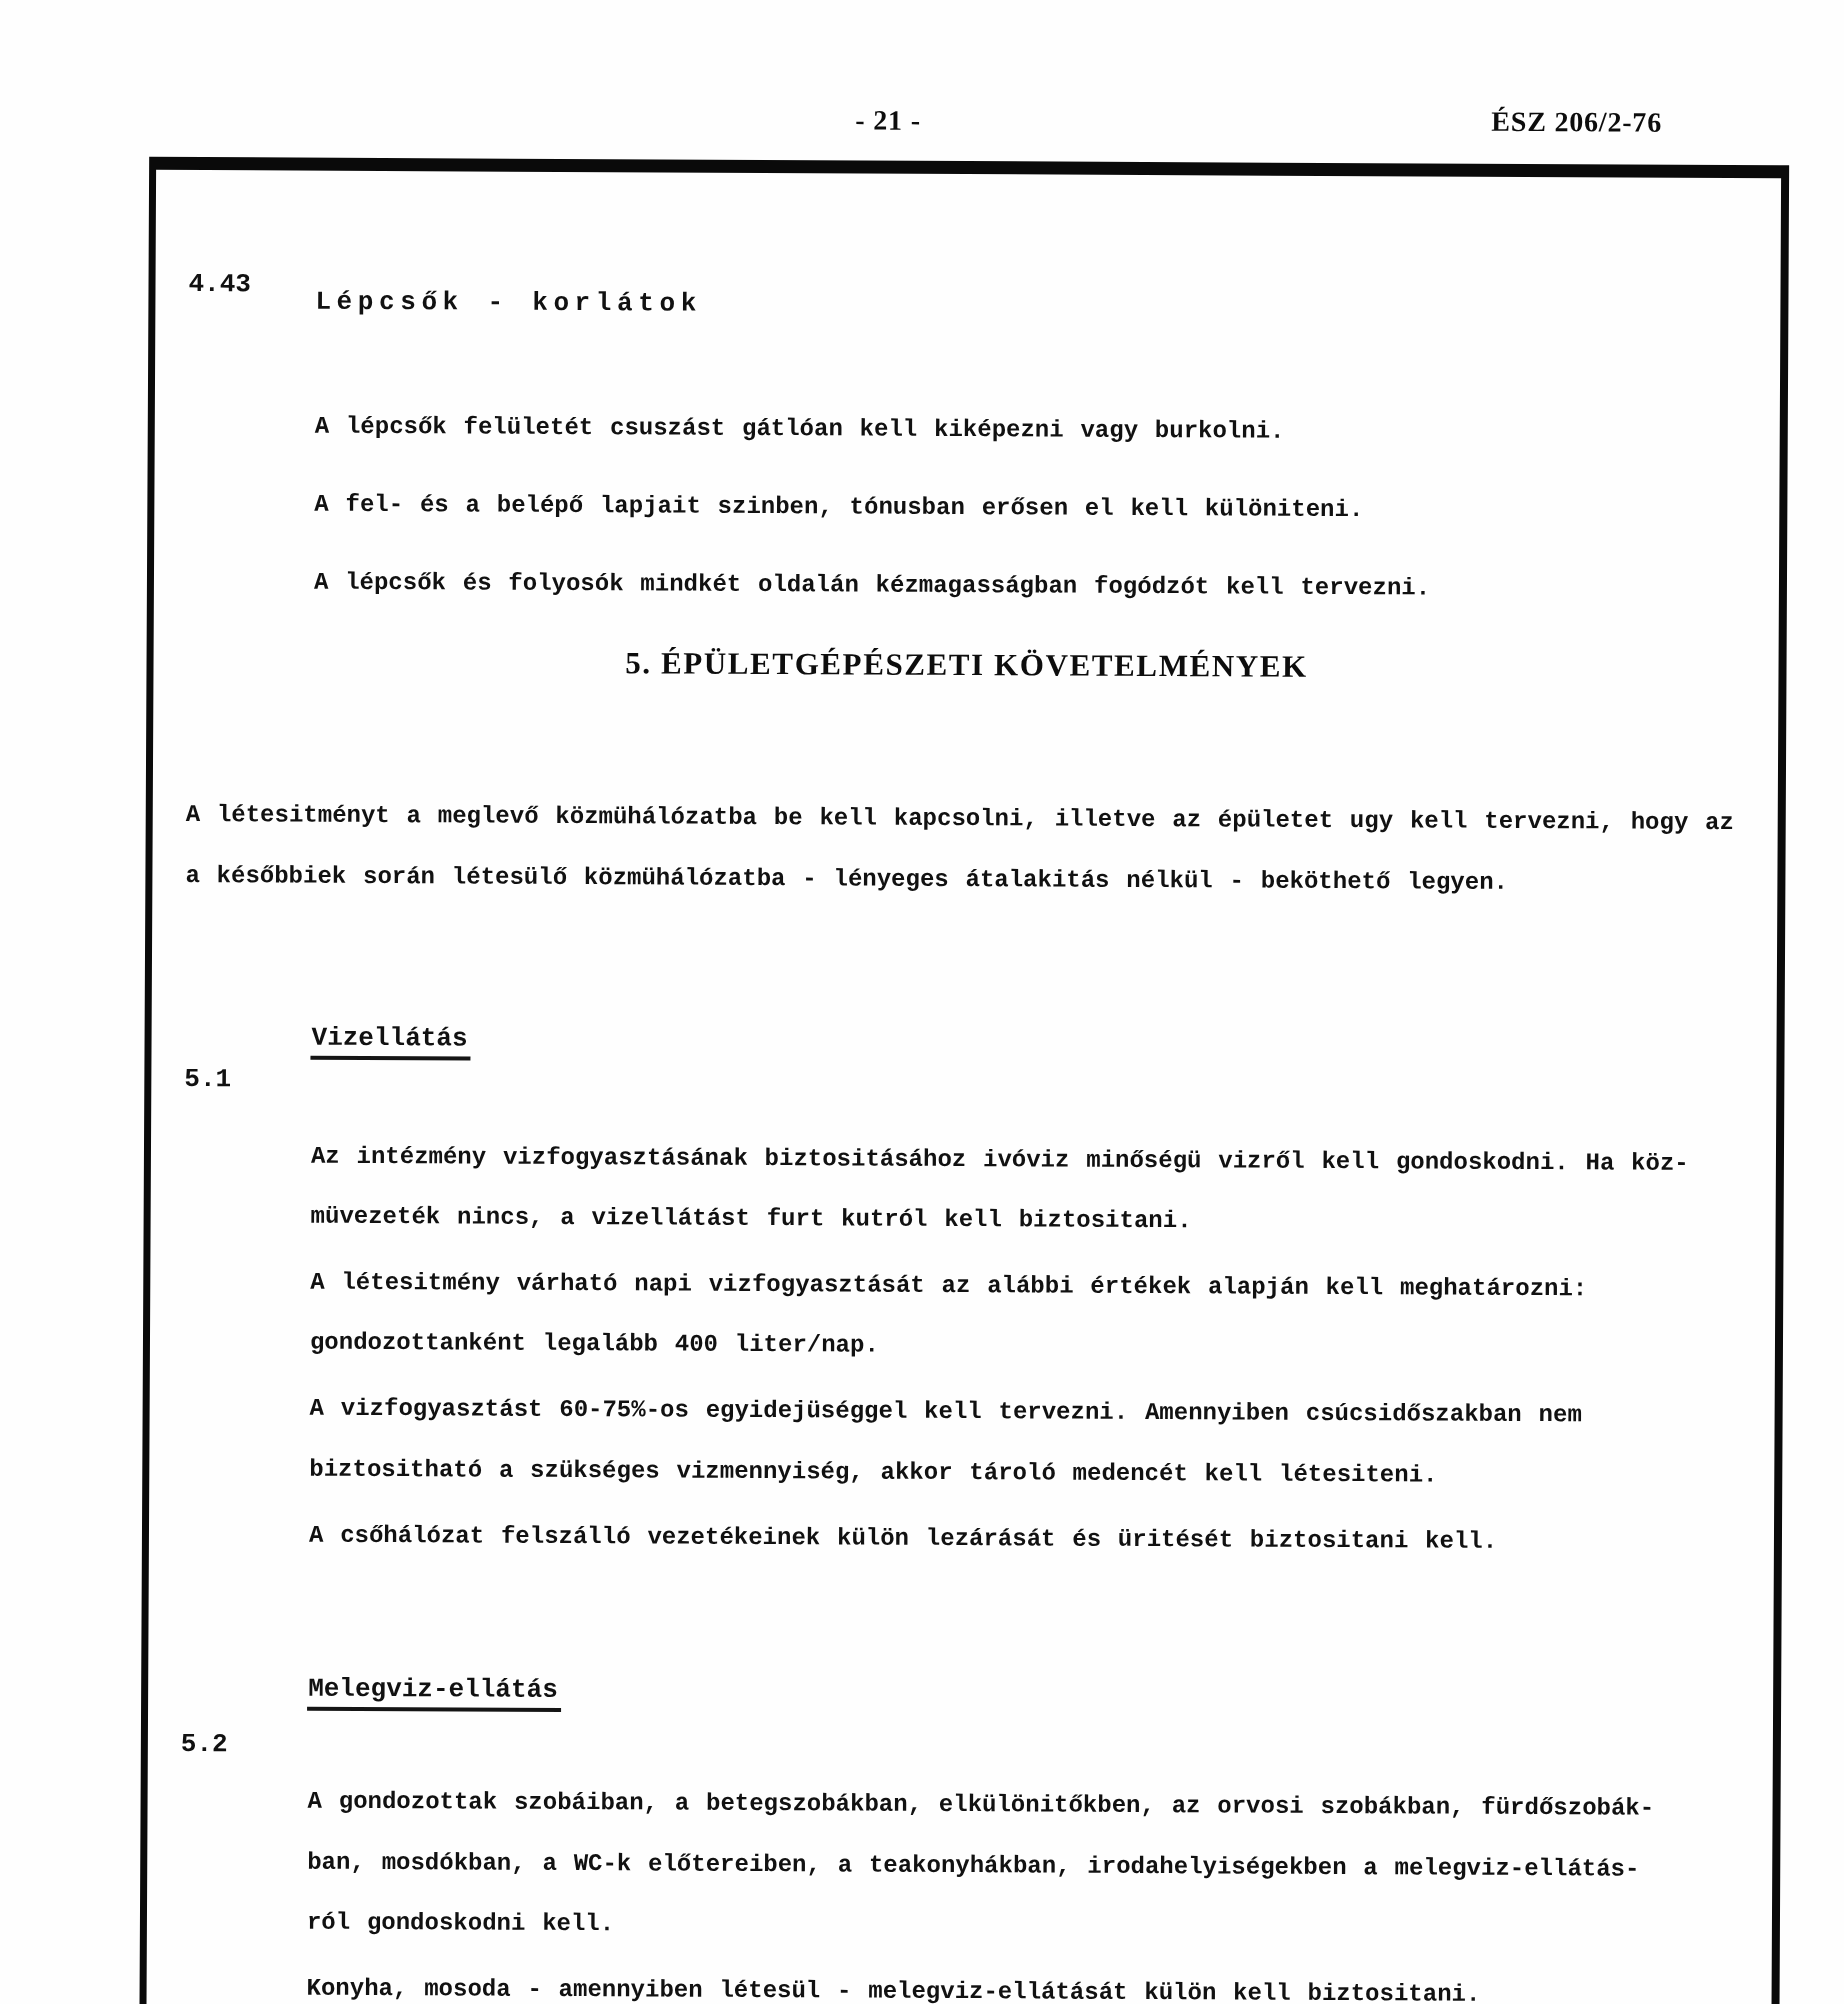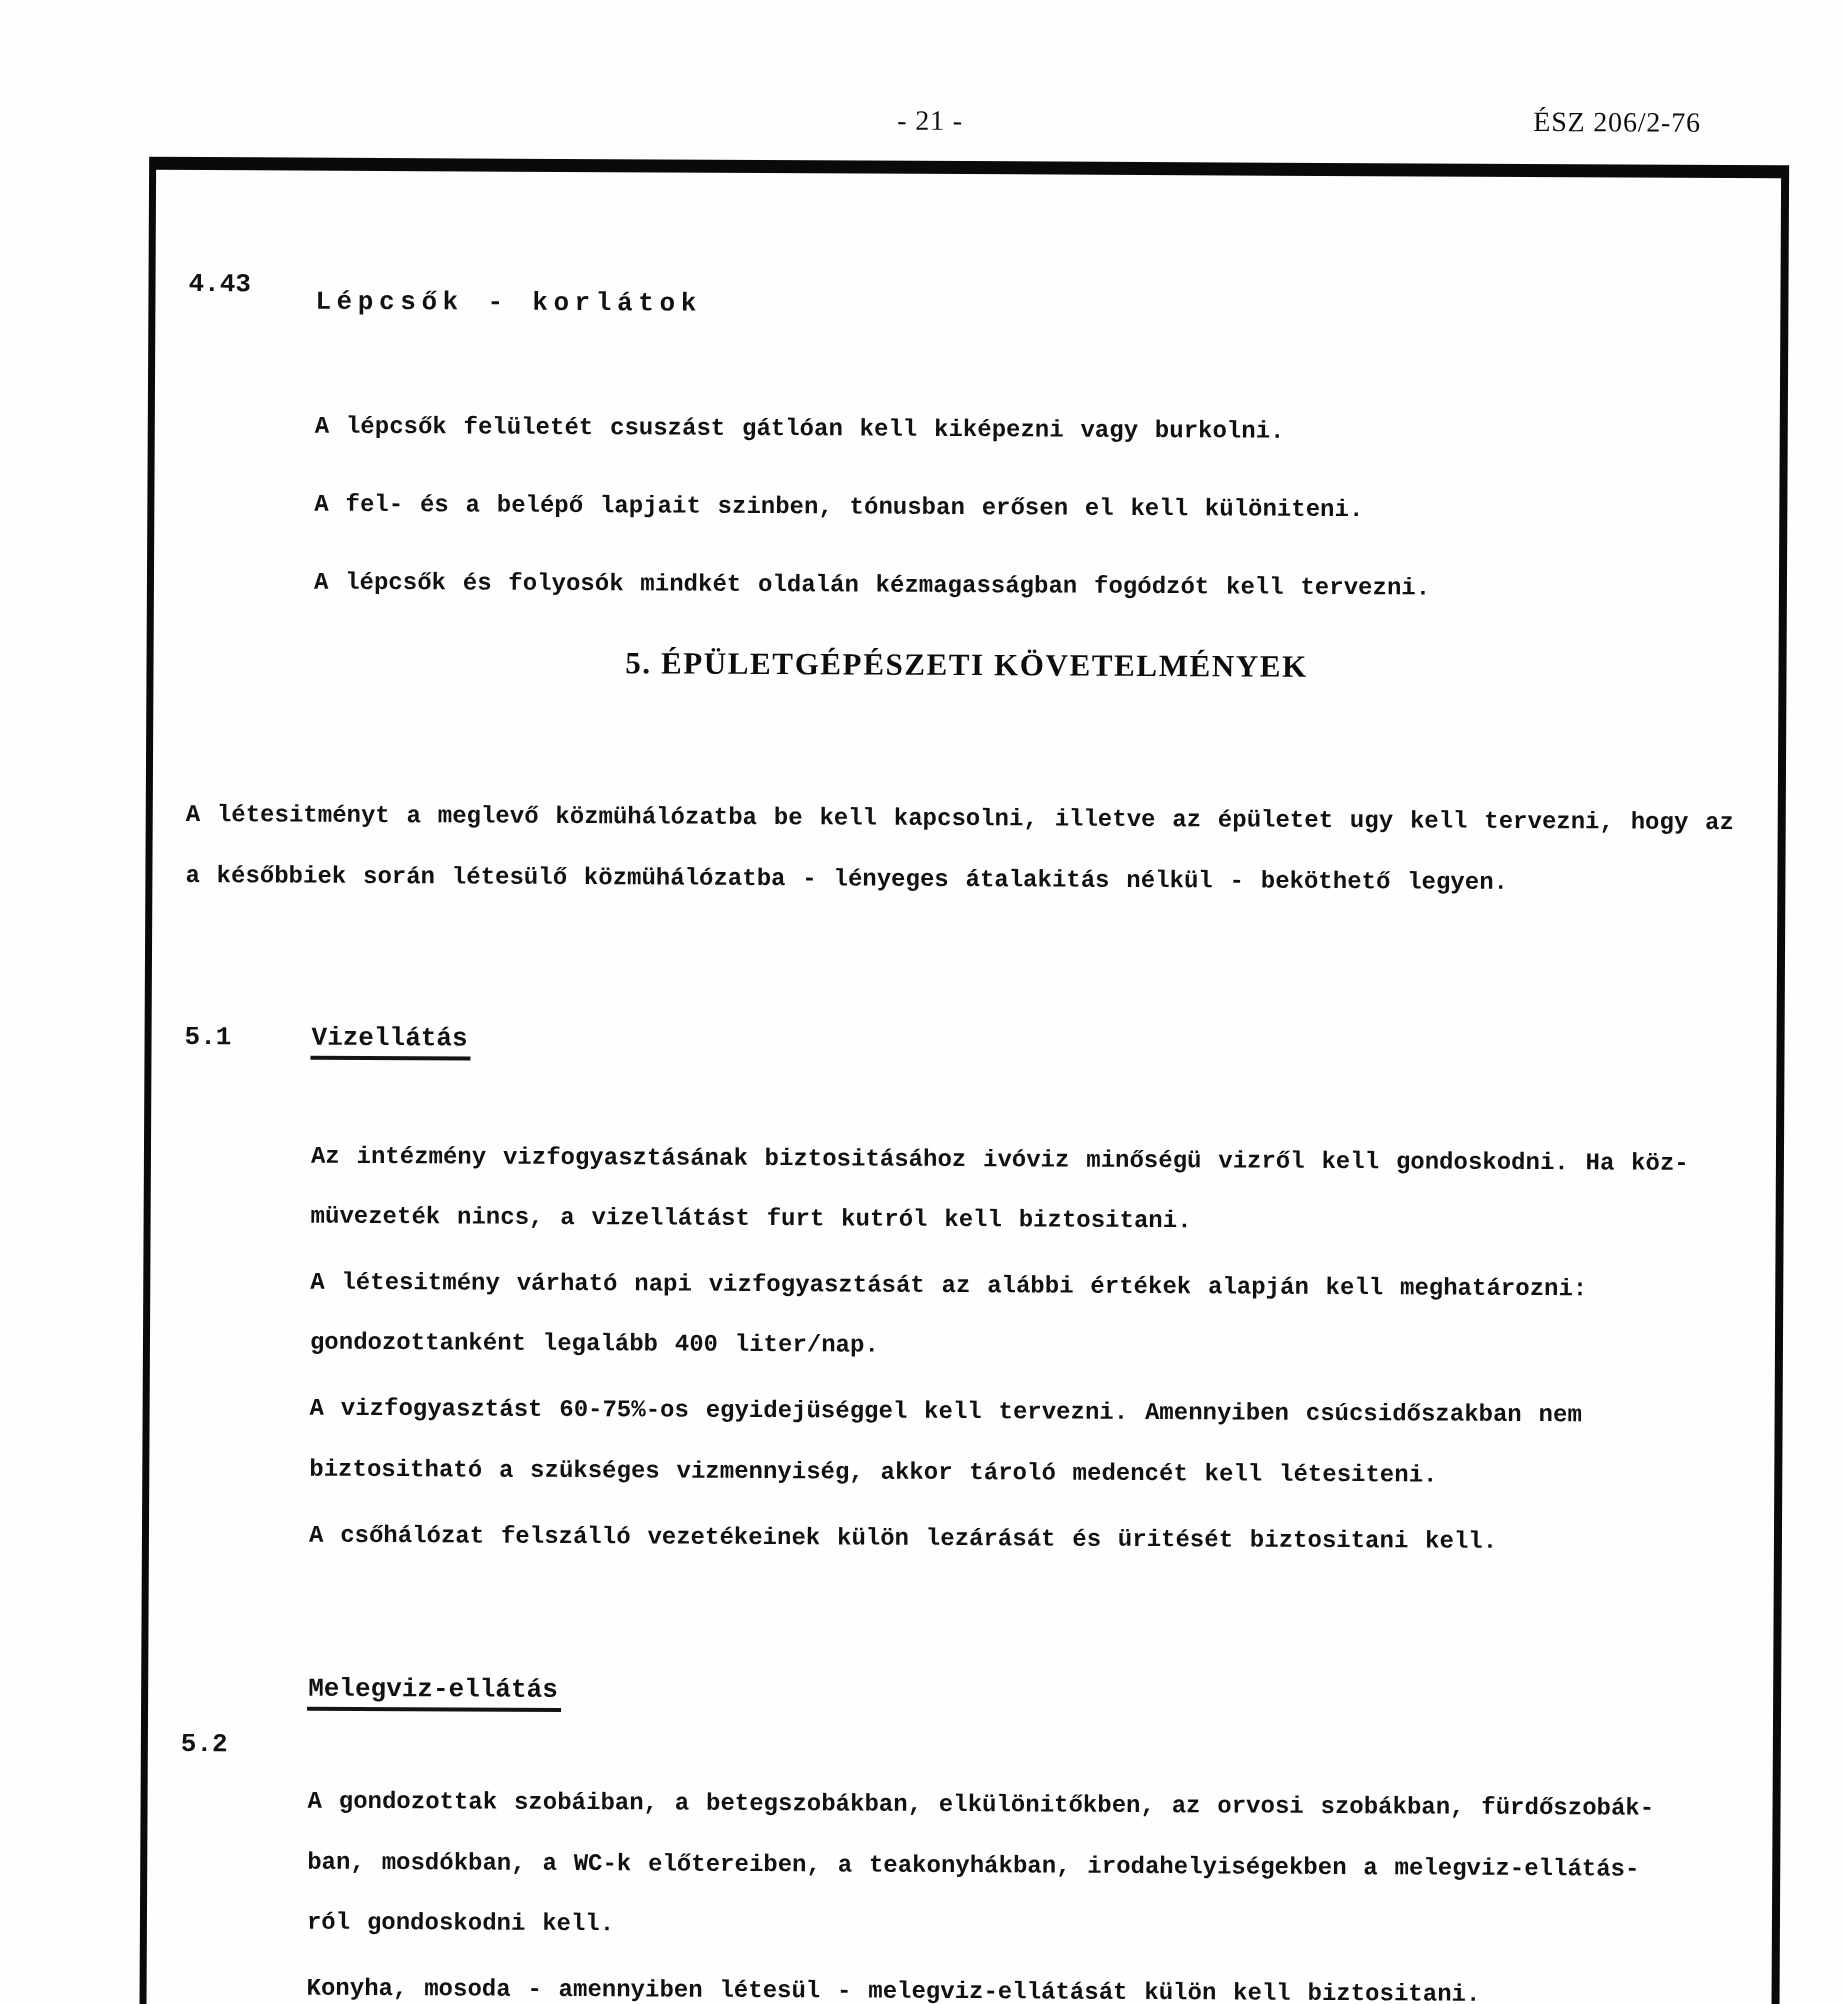--- a/index.html
+++ b/index.html
@@ -19,25 +19,24 @@
   .rot {
     position: absolute;
     inset: 0;
     transform: rotate(0.3deg);
     transform-origin: 0 0;
   }
   
   .hdr {
     position: absolute;
     font-family: "Liberation Serif", serif;
-    font-weight: 400;
+    font-weight: 700;
     font-size: 28px;
     letter-spacing: 0.8px;
     white-space: nowrap;
-    margin-left: 42px;
   }
   .hdr.pagenum { top: 100px; left: 856px; }
   .hdr.docref  { top: 98px; left: 1492px; }
   
   .frame {
     position: absolute;
     box-sizing: border-box;
     left: 150px;
     top: 156px;
     width: 1640px;
@@ -97,21 +96,21 @@
 
     <div class="t body-line" style="top:413px">A lépcsők felületét csuszást gátlóan kell kiképezni vagy burkolni.</div>
     <div class="t body-line" style="top:491px">A fel- és a belépő lapjait szinben, tónusban erősen el kell különiteni.</div>
     <div class="t body-line" style="top:569px">A lépcsők és folyosók mindkét oldalán kézmagasságban fogódzót kell tervezni.</div>
 
     <div class="center-title" style="top:642px">5. ÉPÜLETGÉPÉSZETI KÖVETELMÉNYEK</div>
 
     <div class="t flush-line" style="top:802px">A létesitményt a meglevő közmühálózatba be kell kapcsolni, illetve az épületet ugy kell tervezni, hogy az</div>
     <div class="t flush-line" style="top:863px">a későbbiek során létesülő közmühálózatba - lényeges átalakitás nélkül - beköthető legyen.</div>
 
-    <div class="t secnum" style="top:1023px">5.1</div>
+    <div class="t secnum" style="top:1065px">5.1</div>
     <div class="t sectitle" style="top:1023px"><span class="underlined">Vizellátás</span></div>
 
     <div class="t body-line" style="top:1143px">Az intézmény vizfogyasztásának biztositásához ivóviz minőségü vizről kell gondoskodni. Ha köz-</div>
     <div class="t body-line" style="top:1203px">müvezeték nincs, a vizellátást furt kutról kell biztositani.</div>
 
     <div class="t body-line" style="top:1269px">A létesitmény várható napi vizfogyasztását az alábbi értékek alapján kell meghatározni:</div>
     <div class="t body-line" style="top:1329px">gondozottanként legalább 400 liter/nap.</div>
 
     <div class="t body-line" style="top:1395px">A vizfogyasztást 60-75%-os egyidejüséggel kell tervezni. Amennyiben csúcsidőszakban nem</div>
     <div class="t body-line" style="top:1456px">biztositható a szükséges vizmennyiség, akkor tároló medencét kell létesiteni.</div>

